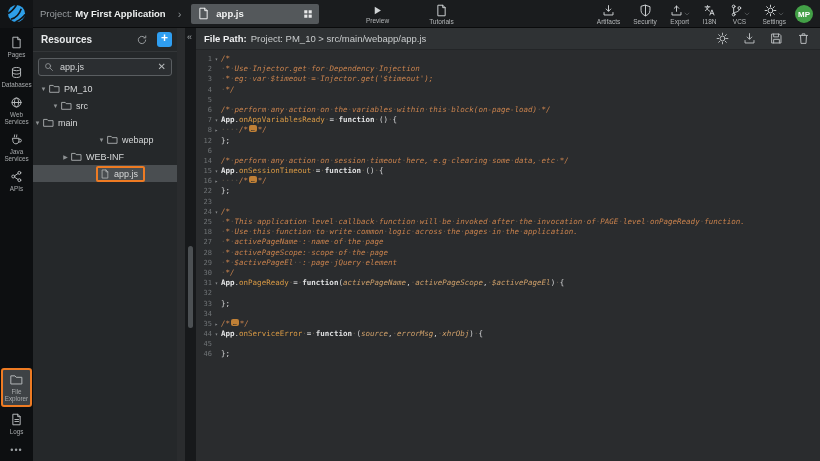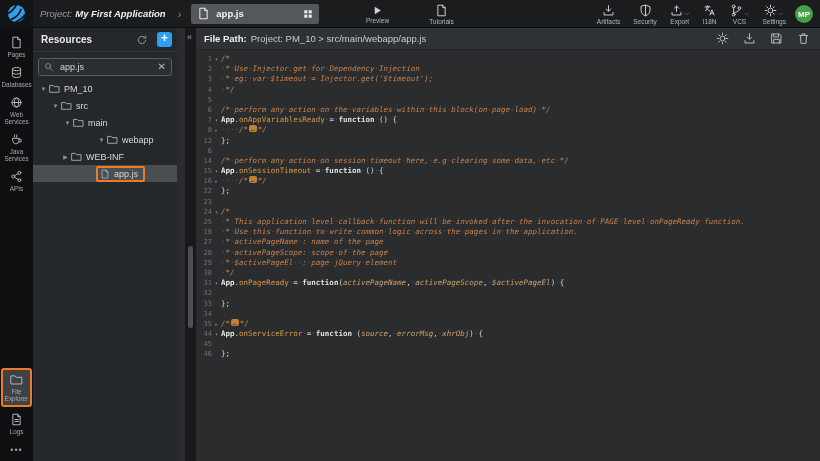--- a/index.html
+++ b/index.html
@@ -6,21 +6,21 @@
   *{box-sizing:border-box;}
   .app{position:relative;width:820px;height:461px;background:#2a2c2e;overflow:hidden;
        font-family:"Liberation Sans",sans-serif;-webkit-font-smoothing:antialiased;}
   .icn{display:inline-flex;align-items:center;justify-content:center;line-height:0;}
   .icn svg{display:block;}
 
   
   .topbar{position:absolute;left:0;top:0;width:820px;height:28px;background:#1a1c1e;
           display:flex;align-items:center;border-bottom:1px solid #0a0b0c;}
   .logo{width:33px;height:28px;display:flex;align-items:center;justify-content:center;background:#121416;flex:none;}
-  .project{margin-left:7px;font-size:9.5px;display:flex;gap:3px;white-space:nowrap;font-style:italic;}
+  .project{margin-left:7px;font-size:9.5px;display:flex;gap:3px;white-space:nowrap;}
   .project .plabel{color:#9a9ea1;}
   .project .pname{color:#eef0f0;font-weight:bold;}
   .bc-chev{color:#8b8f92;margin:0 10px 0 12px;font-size:11px;}
   .tab{width:128px;height:20px;background:#54585b;border-radius:2px;display:flex;align-items:center;
        padding:0 6px;gap:6px;font-size:9.5px;font-weight:bold;color:#f3f4f4;}
   .tab .grid{margin-left:auto;color:#e7e8e9;}
   .tb-center{position:absolute;left:366px;top:0;height:28px;display:flex;gap:40px;}
   .tb-item{display:flex;flex-direction:column;align-items:center;justify-content:center;gap:1px;
            color:#cfd2d4;cursor:pointer;}
   .tb-item .lbl{font-size:6.5px;color:#b4b7b9;white-space:nowrap;}
@@ -335,21 +335,21 @@
   </div>
         <div class="tree-row " style="padding-left:18px">
     <span class="tr-arrow">▼</span>
     <span class="icn tr-icon">
             <svg width="11" height="11" viewBox="0 0 16 16" fill="none" stroke="currentColor" stroke-width="1.2" stroke-linecap="round" stroke-linejoin="round">
               <path d="M1.5 3.5h4.6l1.5 1.8h7v8.2H1.5z"></path>
             </svg>
           </span>
           <span>src</span>
   </div>
-        <div class="tree-row " style="padding-left:30px">
+        <div class="tree-row " style="">
     <span class="tr-arrow">▼</span>
     <span class="icn tr-icon">
             <svg width="11" height="11" viewBox="0 0 16 16" fill="none" stroke="currentColor" stroke-width="1.2" stroke-linecap="round" stroke-linejoin="round">
               <path d="M1.5 3.5h4.6l1.5 1.8h7v8.2H1.5z"></path>
             </svg>
           </span>
           <span>main</span>
   </div>
         <div class="tree-row " style="padding-left:64px">
     <span class="tr-arrow">▼</span>

